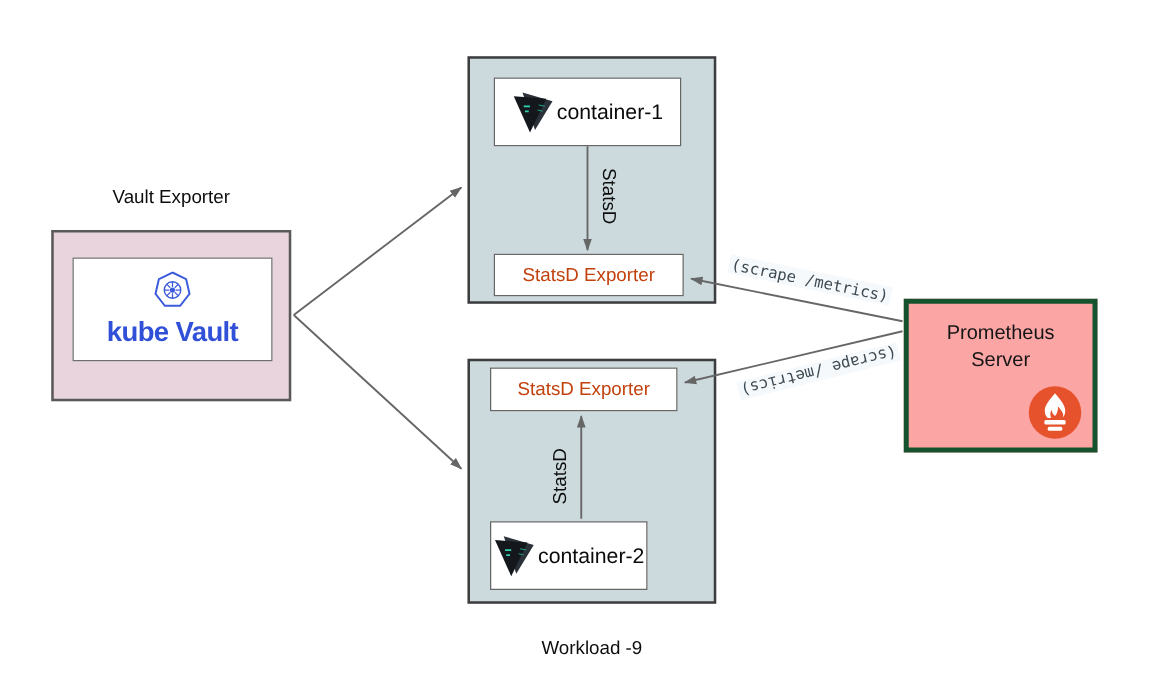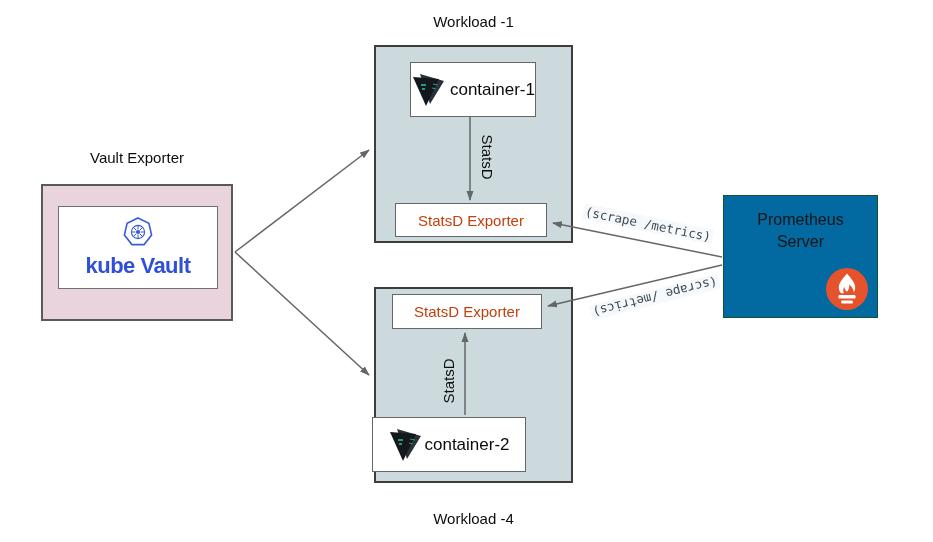--- a/index.html
+++ b/index.html
@@ -10,21 +10,21 @@
   .abs{position:absolute;}
   .title{font-size:15px;color:#0d0d0d;text-align:center;}
   .node{box-sizing:border-box;position:absolute;}
   .vault-box{background:#e9d3dd;border:2px solid #595959;}
   .vault-inner{background:#ffffff;border:1px solid #707070;display:flex;align-items:center;justify-content:center;gap:6px;}
   .kube-word{font-size:22px;font-weight:bold;color:#3050d8;letter-spacing:-0.5px;}
   .workload-box{background:#ccdade;border:2px solid #3d3d3d;}
   .white-card{background:#ffffff;border:1px solid #666;display:flex;align-items:center;justify-content:center;box-sizing:border-box;}
   .container-card{gap:2px;font-size:17px;color:#0a0a0a;}
   .exporter-card{font-size:15px;color:#c2410c;}
-  .prom-box{background:#0369a1;border:1px solid #14532d;}
+  .prom-box{background:#fca5a5;border:4px solid #14532d;margin-top:44px;}
   .prom-title{font-size:16px;color:#151515;text-align:center;white-space:pre-line;line-height:1.4;padding-top:13px;}
   .rot-label{position:absolute;font-size:15px;color:#0d0d0d;white-space:nowrap;}
   .scrape-label{
     position:absolute;font-family:"DejaVu Sans Mono",monospace;font-size:12.5px;color:#3d4a52;
     white-space:nowrap;background:rgba(244,248,251,0.85);padding:0 2px;
   }
   svg.overlay{position:absolute;left:0;top:0;pointer-events:none;z-index:5;}
   .lbl{z-index:6;}
 </style>
 </head>
@@ -49,23 +49,22 @@
             <line x1="19.7" y1="10.3" x2="16.8" y2="13.2"></line>
               <line x1="13.2" y1="16.8" x2="10.3" y2="19.7"></line>
           </g>
           <circle cx="15" cy="15" r="2.1" fill="#3b5bdb"></circle>
         </svg>
       </span>
       <span class="kube-word">kube Vault</span>
     </div>
   </div>
 
-  <div class="abs title" style="left:374px;top:13px;width:199px;">Workload -1</div>
   <div class="node workload-box" style="left:374px;top:45px;width:199px;height:198px;"></div>
-  <div class="node white-card container-card" style="left:410px;top:62px;width:126px;height:55px;justify-content:space-between;">
+  <div class="node white-card container-card" style="left:395px;top:62px;width:150px;height:55px;">
     <span style="display:inline-flex;">
       <svg width="34" height="38" viewBox="0 0 34 38">
         <polygon points="9,3 33,10 19,33" fill="#2a3138"></polygon>
         <polygon points="2,6 28,8 15,35" fill="#14181c"></polygon>
         <g stroke="#2dd1b0" stroke-width="1.4">
           <line x1="10" y1="14" x2="15" y2="14"></line>
           <line x1="11" y1="18" x2="14" y2="18"></line>
         </g>
         <g stroke="#1f9d85" stroke-width="1">
           <line x1="22" y1="13" x2="27" y2="14"></line>
@@ -77,39 +76,39 @@
   </div>
   <div class="node white-card exporter-card" style="left:395px;top:203px;width:152px;height:34px;">
     <span>StatsD Exporter</span>
   </div>
   <div class="rot-label lbl" style="left:487px;top:157px;transform:translate(-50%,-50%) rotate(90deg);">StatsD</div>
 
   <div class="node workload-box" style="left:374px;top:287px;width:199px;height:196px;"></div>
   <div class="node white-card exporter-card" style="left:392px;top:294px;width:150px;height:35px;">
     <span>StatsD Exporter</span>
   </div>
-  <div class="node white-card container-card" style="left:372px;top:417px;width:154px;height:55px;">
+  <div class="node white-card container-card" style="left:392px;top:417px;width:126px;height:55px;">
     <span style="display:inline-flex;">
       <svg width="34" height="38" viewBox="0 0 34 38">
         <polygon points="9,3 33,10 19,33" fill="#2a3138"></polygon>
         <polygon points="2,6 28,8 15,35" fill="#14181c"></polygon>
         <g stroke="#2dd1b0" stroke-width="1.4">
           <line x1="10" y1="14" x2="15" y2="14"></line>
           <line x1="11" y1="18" x2="14" y2="18"></line>
         </g>
         <g stroke="#1f9d85" stroke-width="1">
           <line x1="22" y1="13" x2="27" y2="14"></line>
           <line x1="21" y1="17" x2="25" y2="18"></line>
         </g>
       </svg>
     </span>
     <span>container-2</span>
   </div>
   <div class="rot-label lbl" style="left:448px;top:381px;transform:translate(-50%,-50%) rotate(-90deg);">StatsD</div>
-  <div class="abs title" style="left:374px;top:510px;width:199px;">Workload -4</div>
+  <div class="abs title" style="left:374px;top:510px;width:199px;">Workload -9</div>
 
   <div class="node prom-box" style="left:723px;top:195px;width:155px;height:123px;">
     <div class="prom-title">Prometheus
 Server</div>
     <span style="position:absolute;right:8px;bottom:6px;display:inline-flex;">
       <svg width="44" height="44" viewBox="0 0 44 44">
         <circle cx="22" cy="22" r="21" fill="#e6522c"></circle>
         <path d="M22,6.5 C18.5,11 13.8,15.2 13.8,20.8 C13.8,23.8 15.2,25.6 16.2,26.3
                  L19,26.3 C18.2,24.8 17.8,22.5 19.2,19.8 C19.6,22.4 21,24 22,24.8
                  C23.6,23.2 24.6,20.2 24.4,17.2 C26.8,19.8 30.2,24 27.9,26.3

